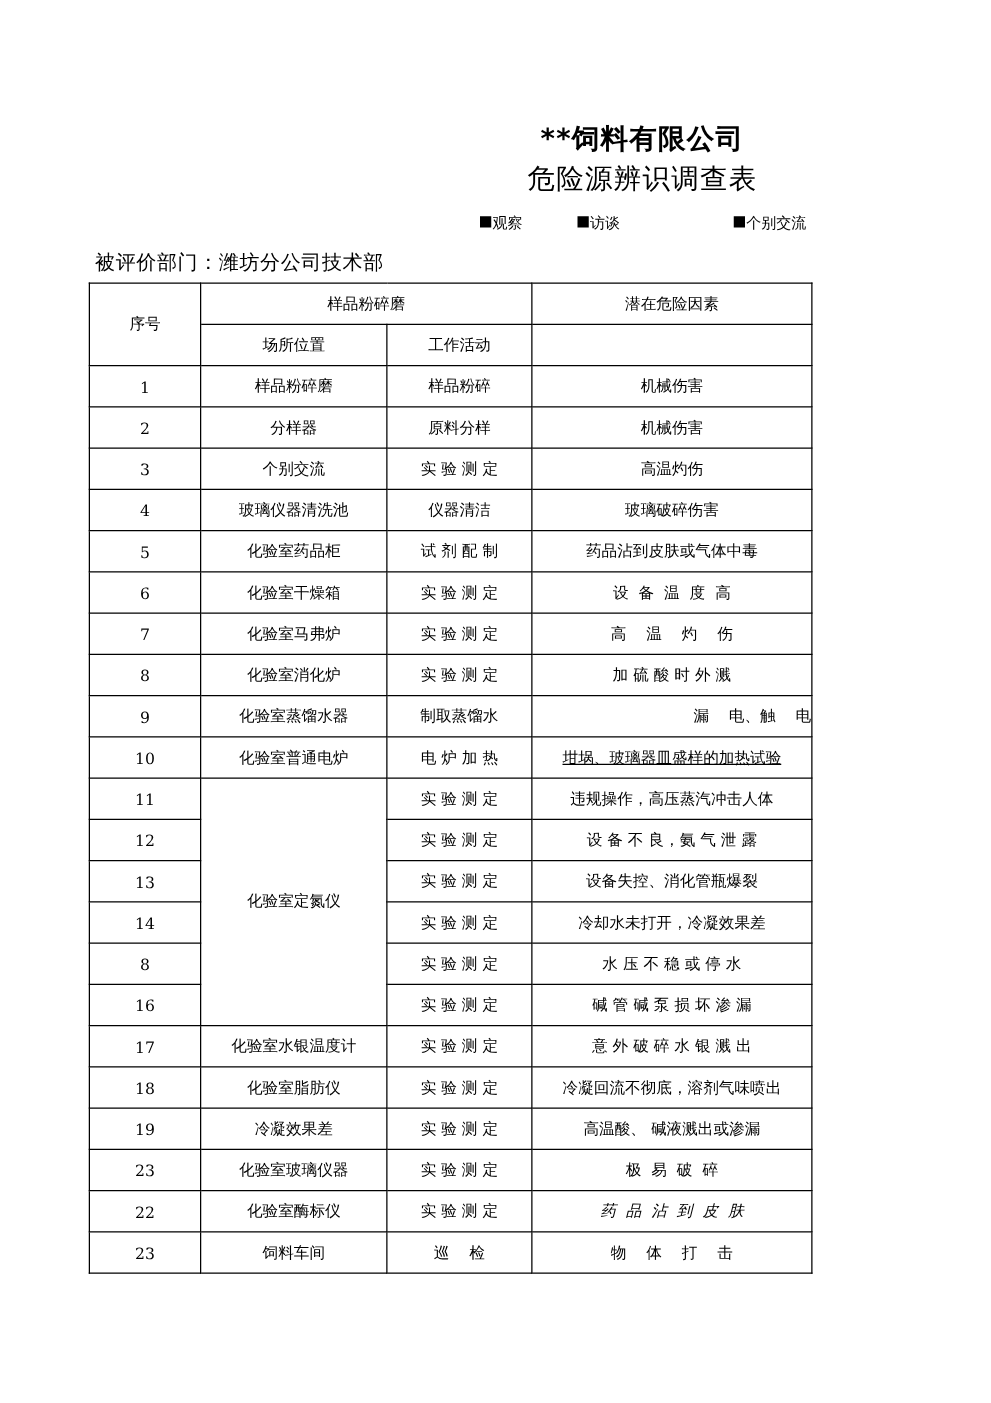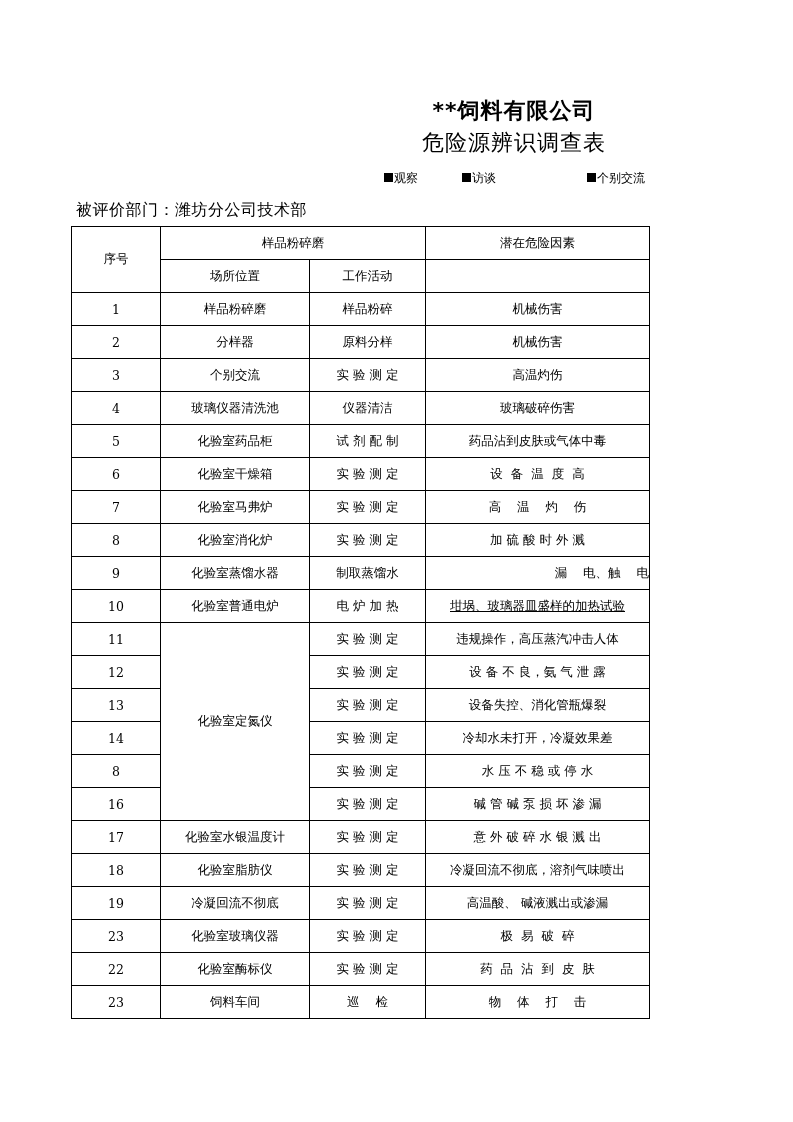--- a/index.html
+++ b/index.html
@@ -150,35 +150,35 @@
         <td style="white-space: pre;">意 外 破 碎 水 银 溅 出</td>
       </tr>
       <tr>
         <td>18</td>
         <td>化验室脂肪仪</td>
         <td style="white-space: pre;">实 验 测 定</td>
         <td style="white-space: pre;">冷凝回流不彻底，溶剂气味喷出</td>
       </tr>
       <tr>
         <td>19</td>
-        <td>冷凝回流不彻底</td>
+        <td>冷凝效果差</td>
         <td style="white-space: pre;">实 验 测 定</td>
         <td style="white-space: pre;">高温酸、 碱液溅出或渗漏</td>
       </tr>
       <tr>
         <td>23</td>
         <td>化验室玻璃仪器</td>
         <td style="white-space: pre;">实 验 测 定</td>
         <td style="white-space: pre;">极  易  破  碎</td>
       </tr>
       <tr>
         <td>22</td>
         <td>化验室酶标仪</td>
         <td style="white-space: pre;">实 验 测 定</td>
-        <td style="white-space: pre;">药  品  沾  到  皮  肤</td>
+        <td style="white-space: pre; font-style: italic;">药  品  沾  到  皮  肤</td>
       </tr>
       <tr>
         <td>23</td>
         <td>饲料车间</td>
         <td style="white-space: pre;">巡    检</td>
         <td style="white-space: pre;">物    体    打    击</td>
       </tr>
     </tbody>
 </table>
 

